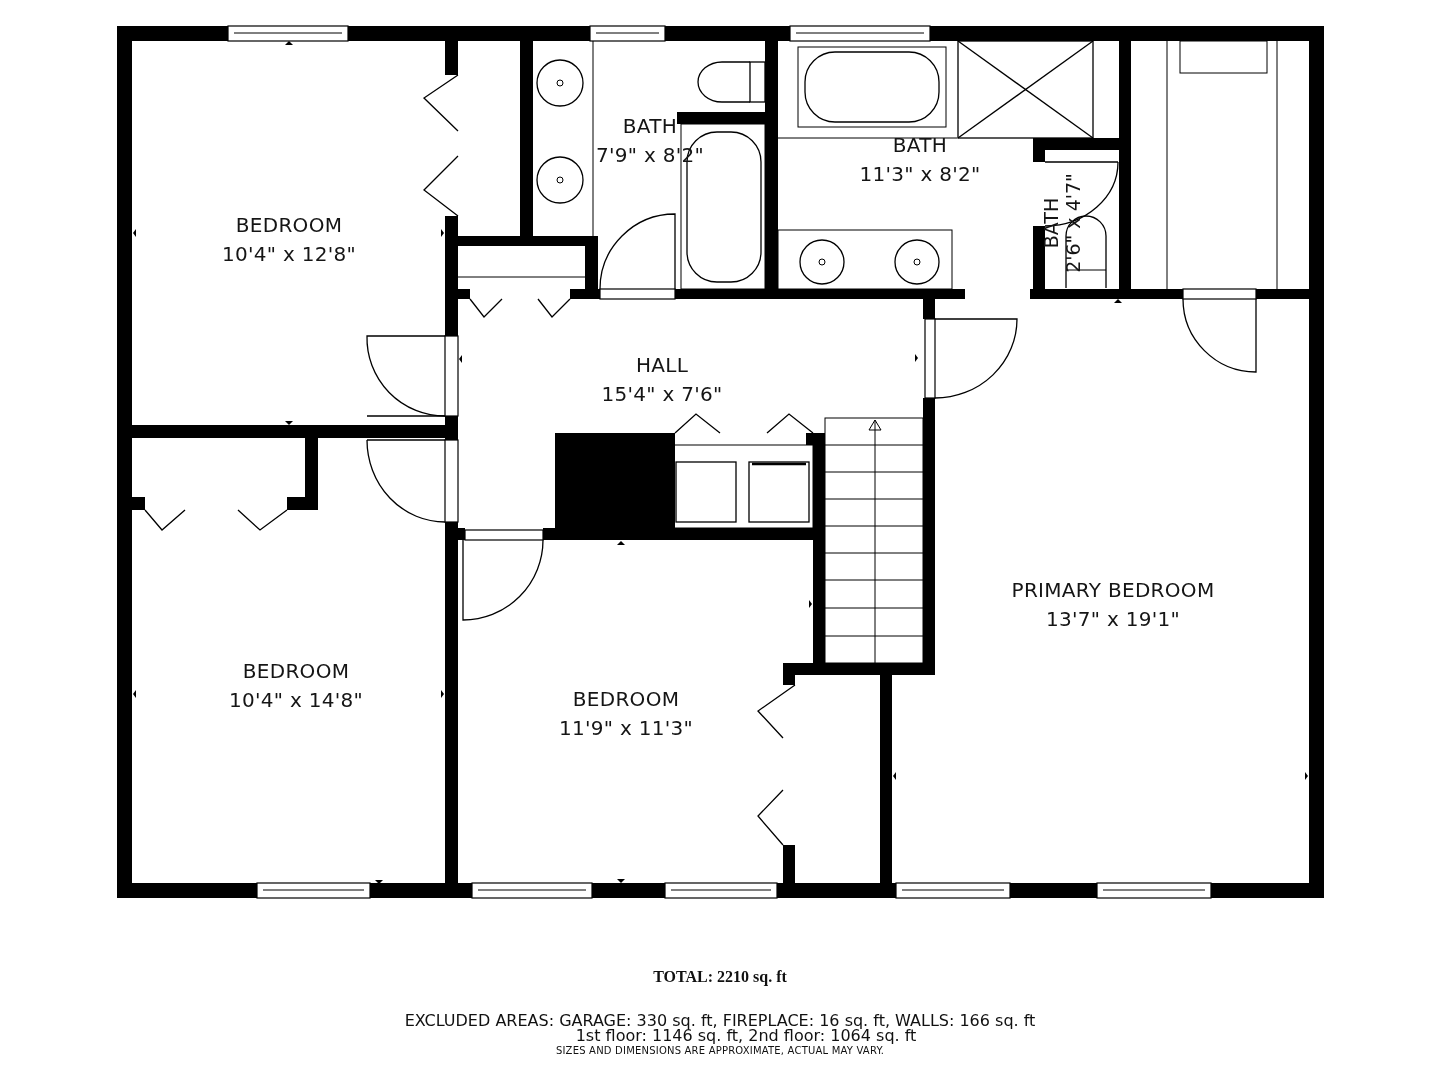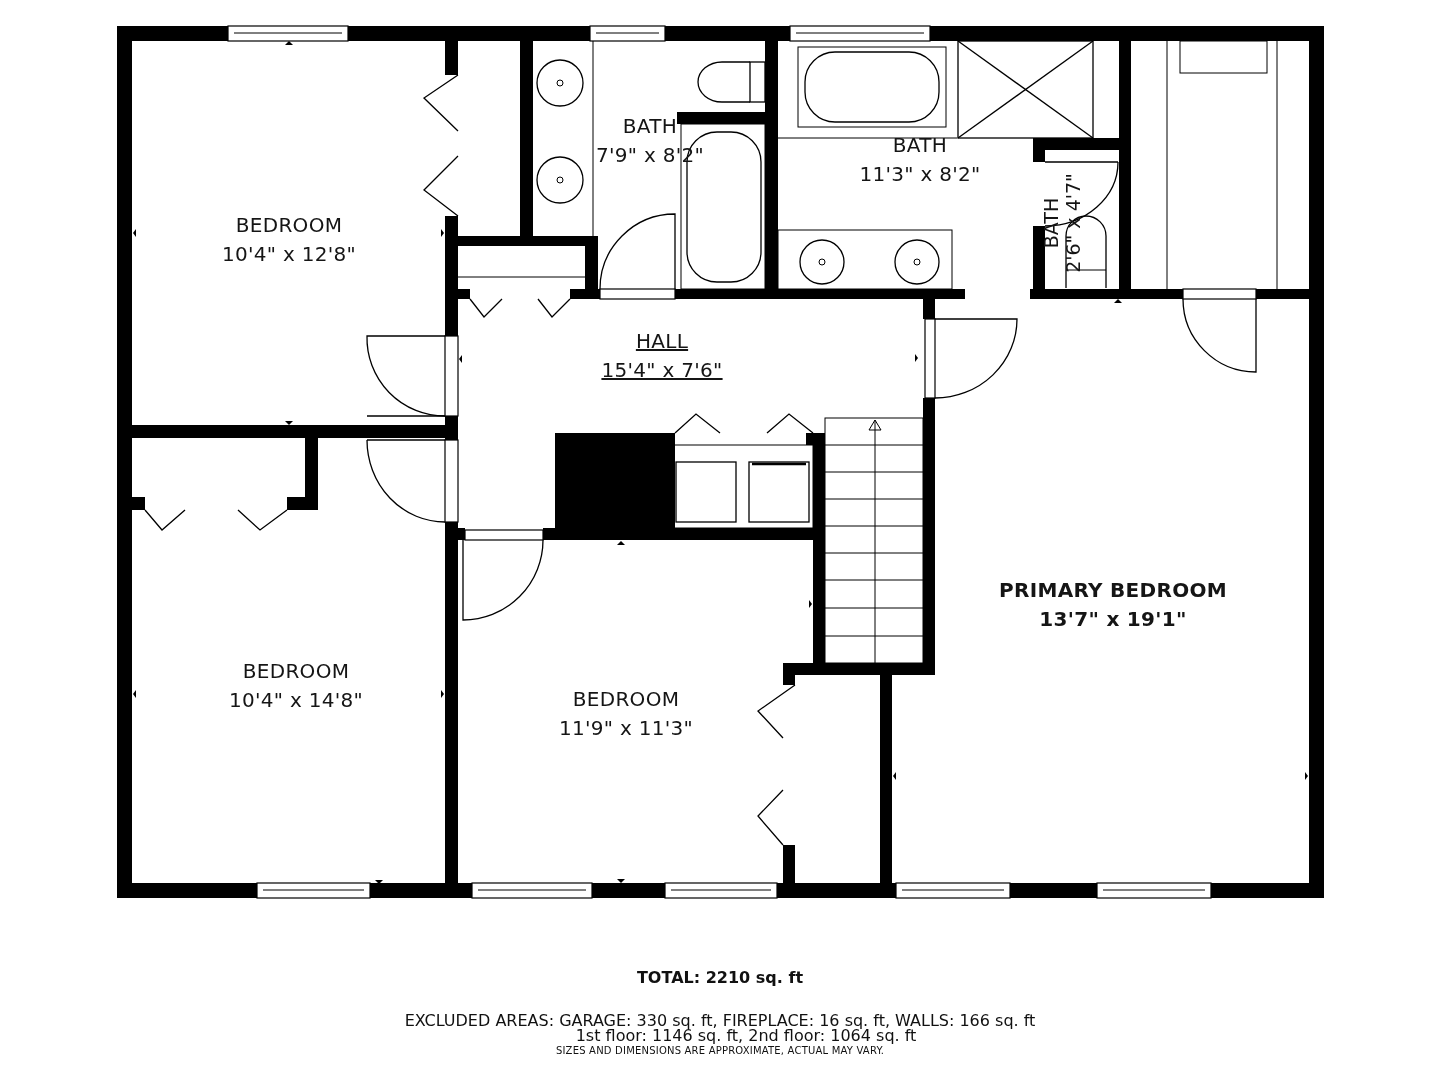--- a/index.html
+++ b/index.html
@@ -9,21 +9,21 @@
   .wall { fill: #000; }
   .ln { fill: none; stroke: #000; stroke-width: 1.3; }
   .ln-thin { fill: none; stroke: #000; stroke-width: 1; }
   .win { fill: #fff; stroke: #000; stroke-width: 1.2; }
   .gap { fill: #fff; }
   .mk { fill: #000; }
   .room-label { position: absolute; text-align: center; transform: translate(-50%, 0);
                 font-size: 20px; line-height: 29px; letter-spacing: 0.3px; white-space: nowrap; color: #151515; }
   .rot { position: absolute; font-size: 19px; white-space: nowrap; transform: rotate(-90deg); transform-origin: center; color: #151515; }
   .footer { position: absolute; left: 0; width: 1440px; text-align: center; }
-  .f-total { top: 968px; font-size: 16px; font-weight: bold; }
+  .f-total { top: 968px; font-size: 16px; font-weight: bold; font-family: Liberation Serif, serif; }
   .f-line { font-size: 16px; }
   .f-l1 { top: 1026px; padding-left: 26px; }
   .f-l2 { top: 1011px; }
   .f-note { top: 1045px; font-size: 10px; letter-spacing: 0.2px; }
 </style>
 </head>
 <body>
 
 <svg id="plan" viewBox="0 0 1440 1080" xmlns="http://www.w3.org/2000/svg">
 
@@ -224,33 +224,33 @@
   <div>7'9" x 8'2"</div>
 </div>
 <div class="room-label" style="left:920px; top:131px;">
   <div>BATH</div>
   <div>11'3" x 8'2"</div>
 </div>
 <div style="position:absolute; left:1038px; top:166px; width:50px; height:124px;">
   <span class="rot" style="left:-22px; top:46px; width:70px; text-align:center;">BATH</span>
   <span class="rot" style="left:-20px; top:46px; width:110px; text-align:center;">2'6" x 4'7"</span>
 </div>
-<div class="room-label" style="left:662px; top:327px;text-decoration:underline;">
+<div class="room-label" style="left:662px; top:351px;">
   <div>HALL</div>
   <div>15'4" x 7'6"</div>
 </div>
 <div class="room-label" style="left:296px; top:657px;">
   <div>BEDROOM</div>
   <div>10'4" x 14'8"</div>
 </div>
 <div class="room-label" style="left:626px; top:685px;">
   <div>BEDROOM</div>
   <div>11'9" x 11'3"</div>
 </div>
-<div class="room-label" style="left:1113px; top:576px;font-weight:bold;">
+<div class="room-label" style="left:1113px; top:576px;">
   <div>PRIMARY BEDROOM</div>
   <div>13'7" x 19'1"</div>
 </div>
 
 <div class="footer f-total">TOTAL: 2210 sq. ft</div>
 <div class="footer f-line f-l1">1st floor: 1146 sq. ft, 2nd floor: 1064 sq. ft</div>
 <div class="footer f-line f-l2">EXCLUDED AREAS: GARAGE: 330 sq. ft, FIREPLACE: 16 sq. ft, WALLS: 166 sq. ft</div>
 <div class="footer f-note">SIZES AND DIMENSIONS ARE APPROXIMATE, ACTUAL MAY VARY.</div>
 
 </body></html>

